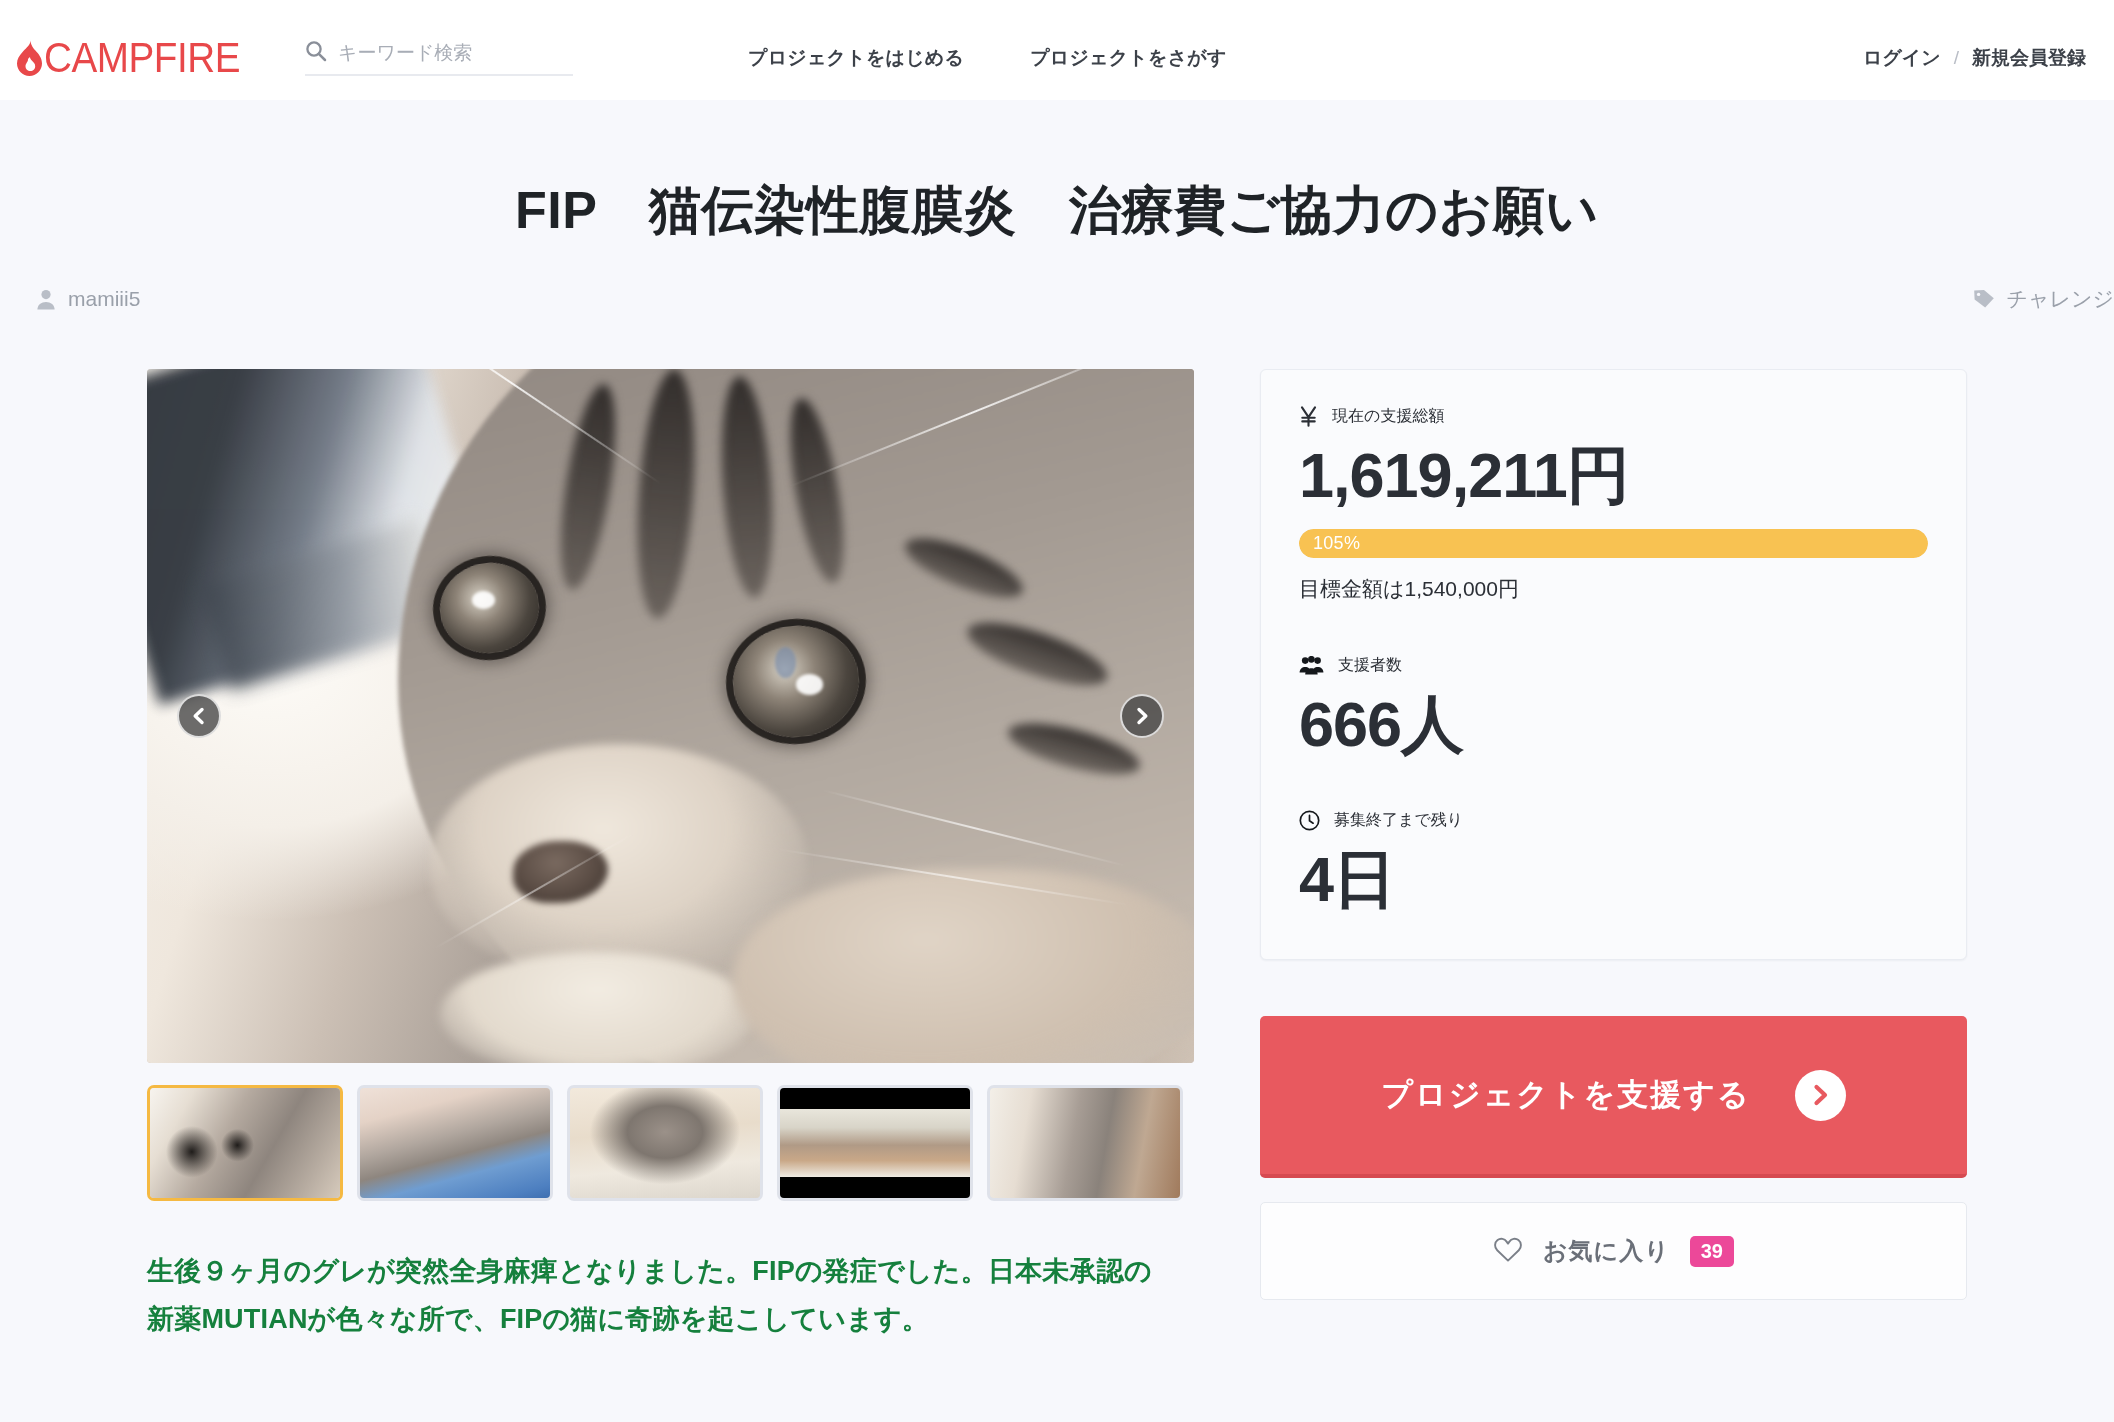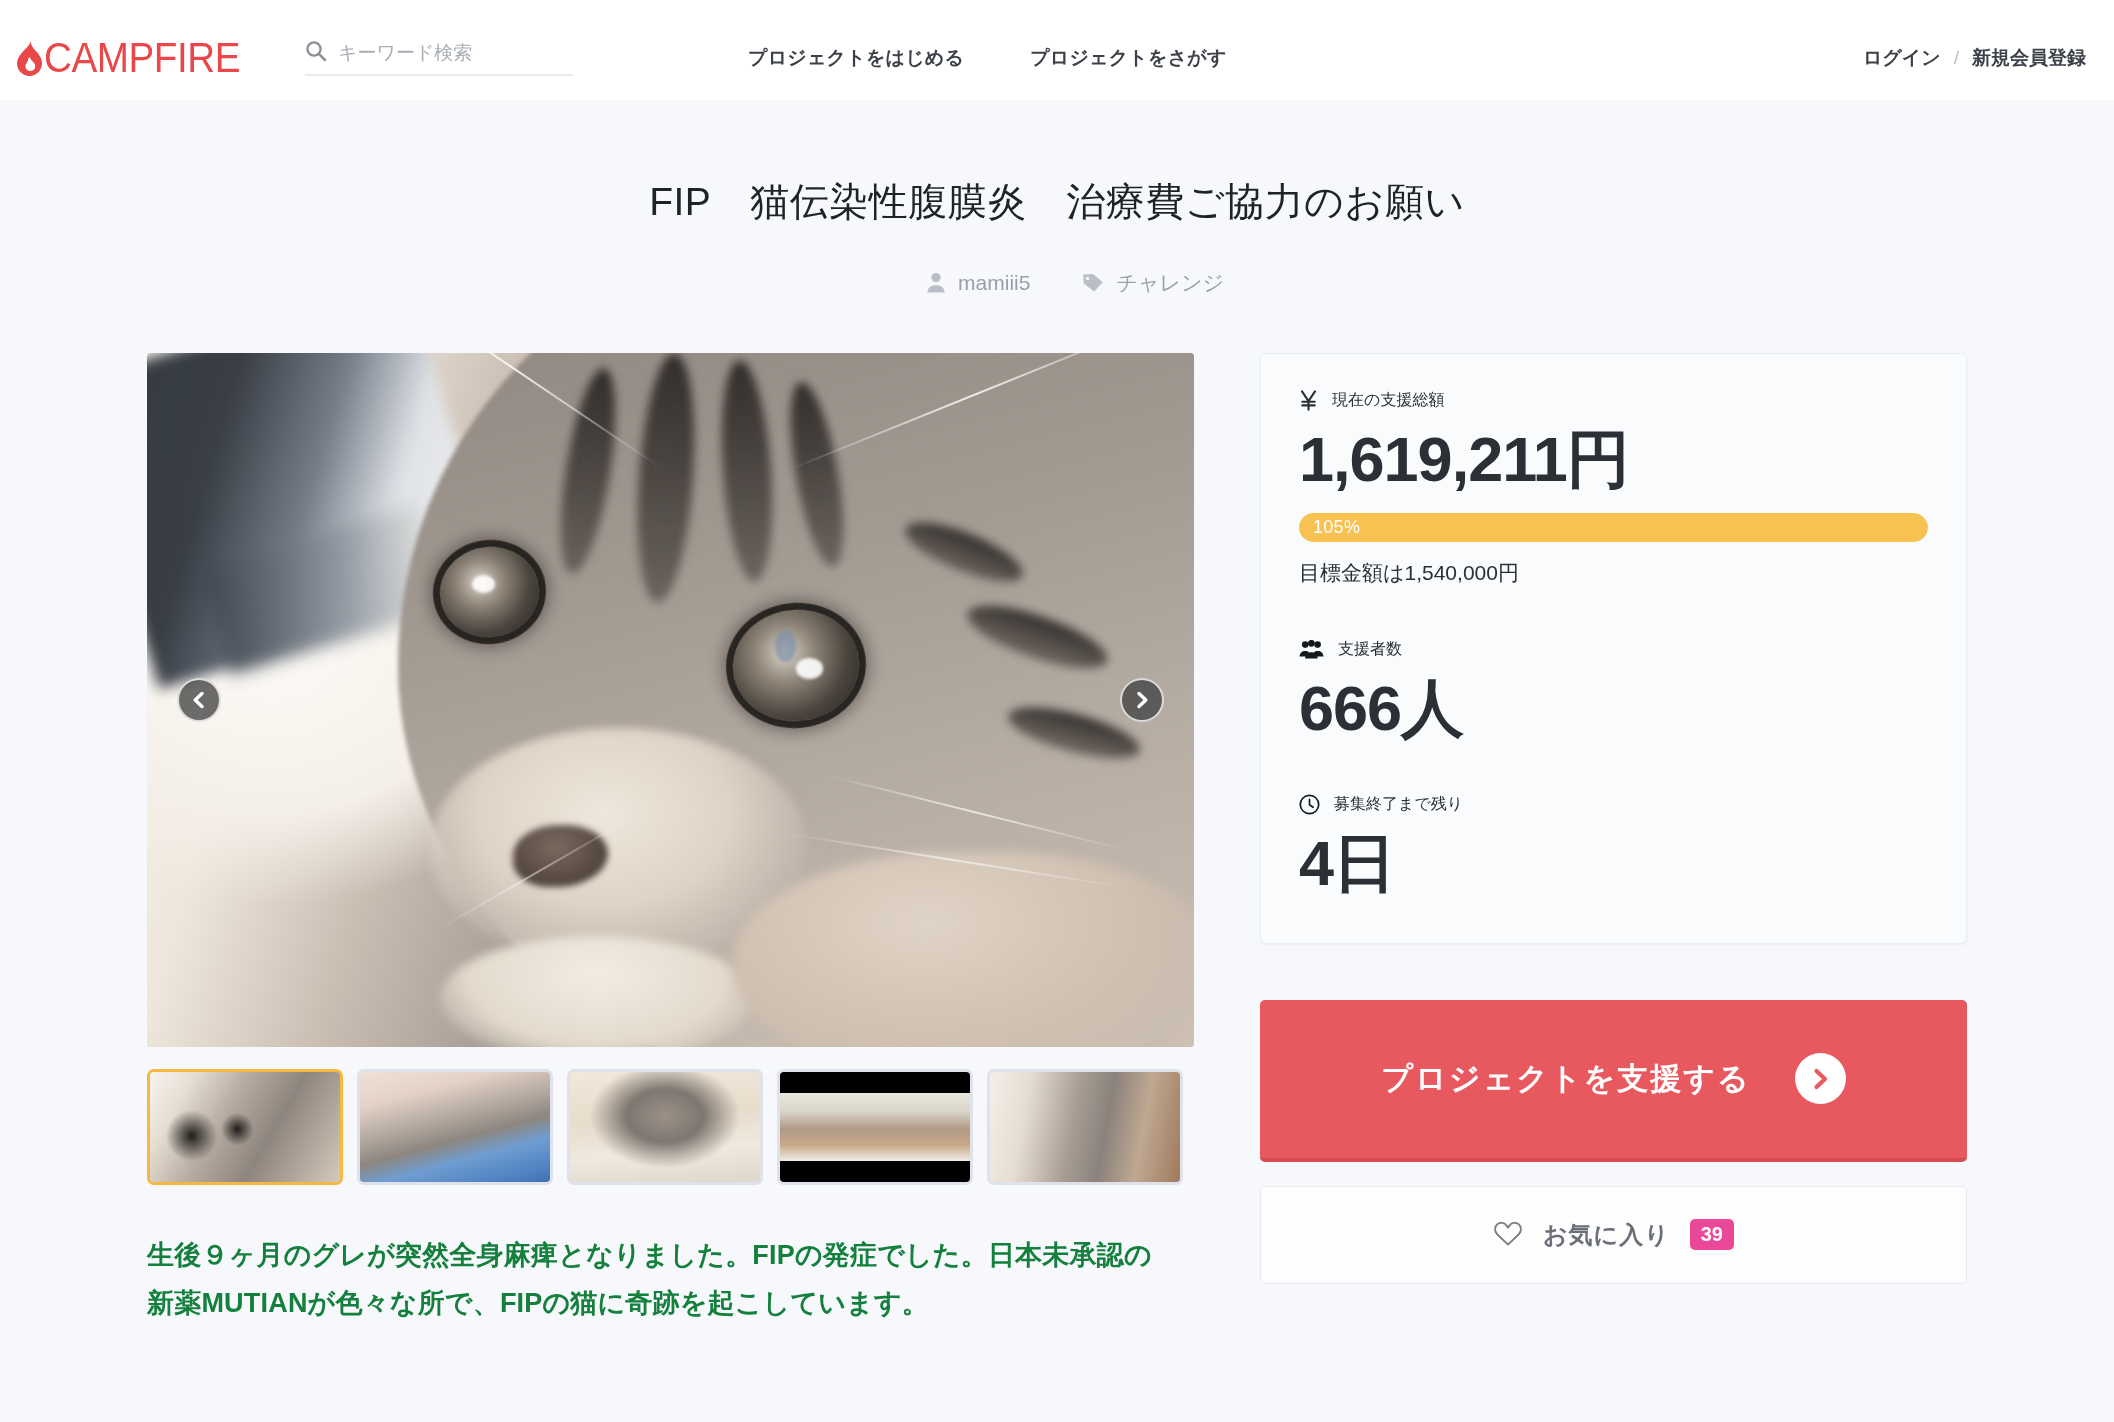--- a/index.html
+++ b/index.html
@@ -93,30 +93,30 @@
   }
   .nav-right a { color: #3c4149; text-decoration: none; white-space: nowrap; }
   .nav-sep { color: #b9bdc6; font-weight: 400; }
 
   
   .title-block {
     text-align: center;
     padding-top: 78px;
   }
   .project-title {
-    font-size: 39px;
-    font-weight: 400;
+    font-size: 52px;
+    font-weight: 700;
     color: #1f2327;
     letter-spacing: 0.5px;
     line-height: 1.25;
   }
   .meta-row {
     margin-top: 42px;
     display: flex;
-    justify-content: center;
+    justify-content: space-between;
     align-items: center;
     gap: 52px;
     color: #9aa0aa;
     font-size: 21px;
     padding-left: 36px;
   }
   .meta-item { display: flex; align-items: center; gap: 12px; }
   .meta-item svg { display: block; flex: 0 0 auto; }
 
   

